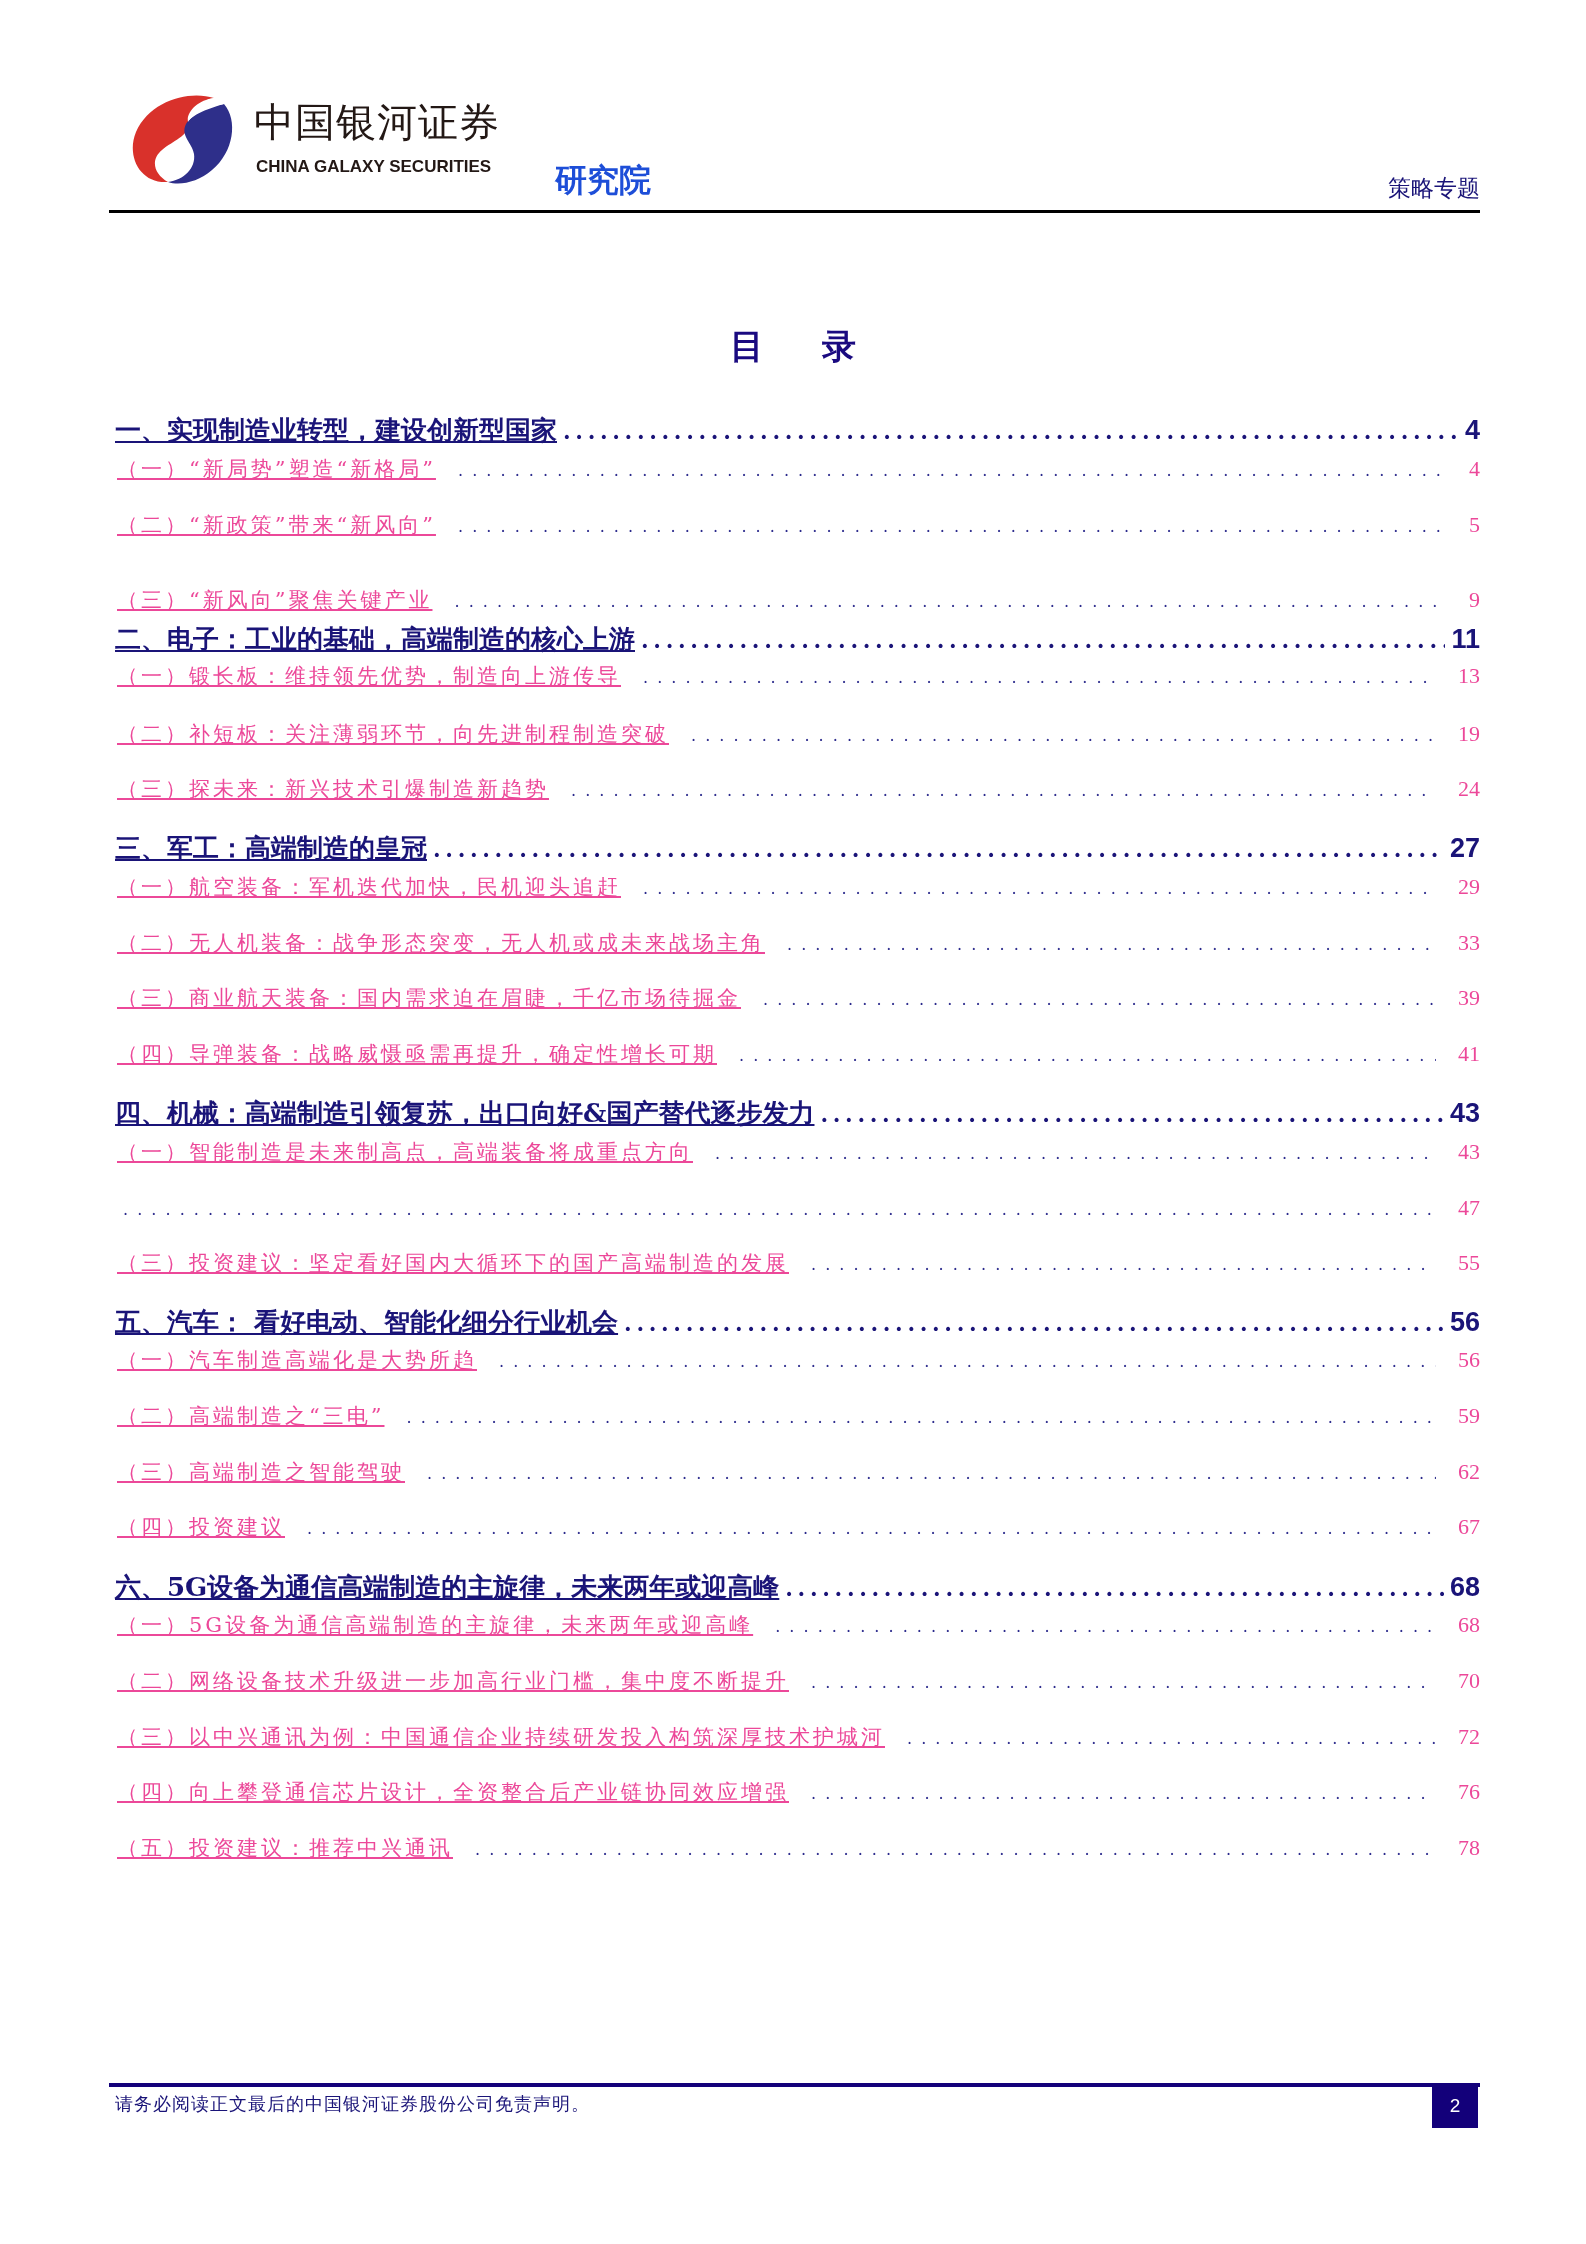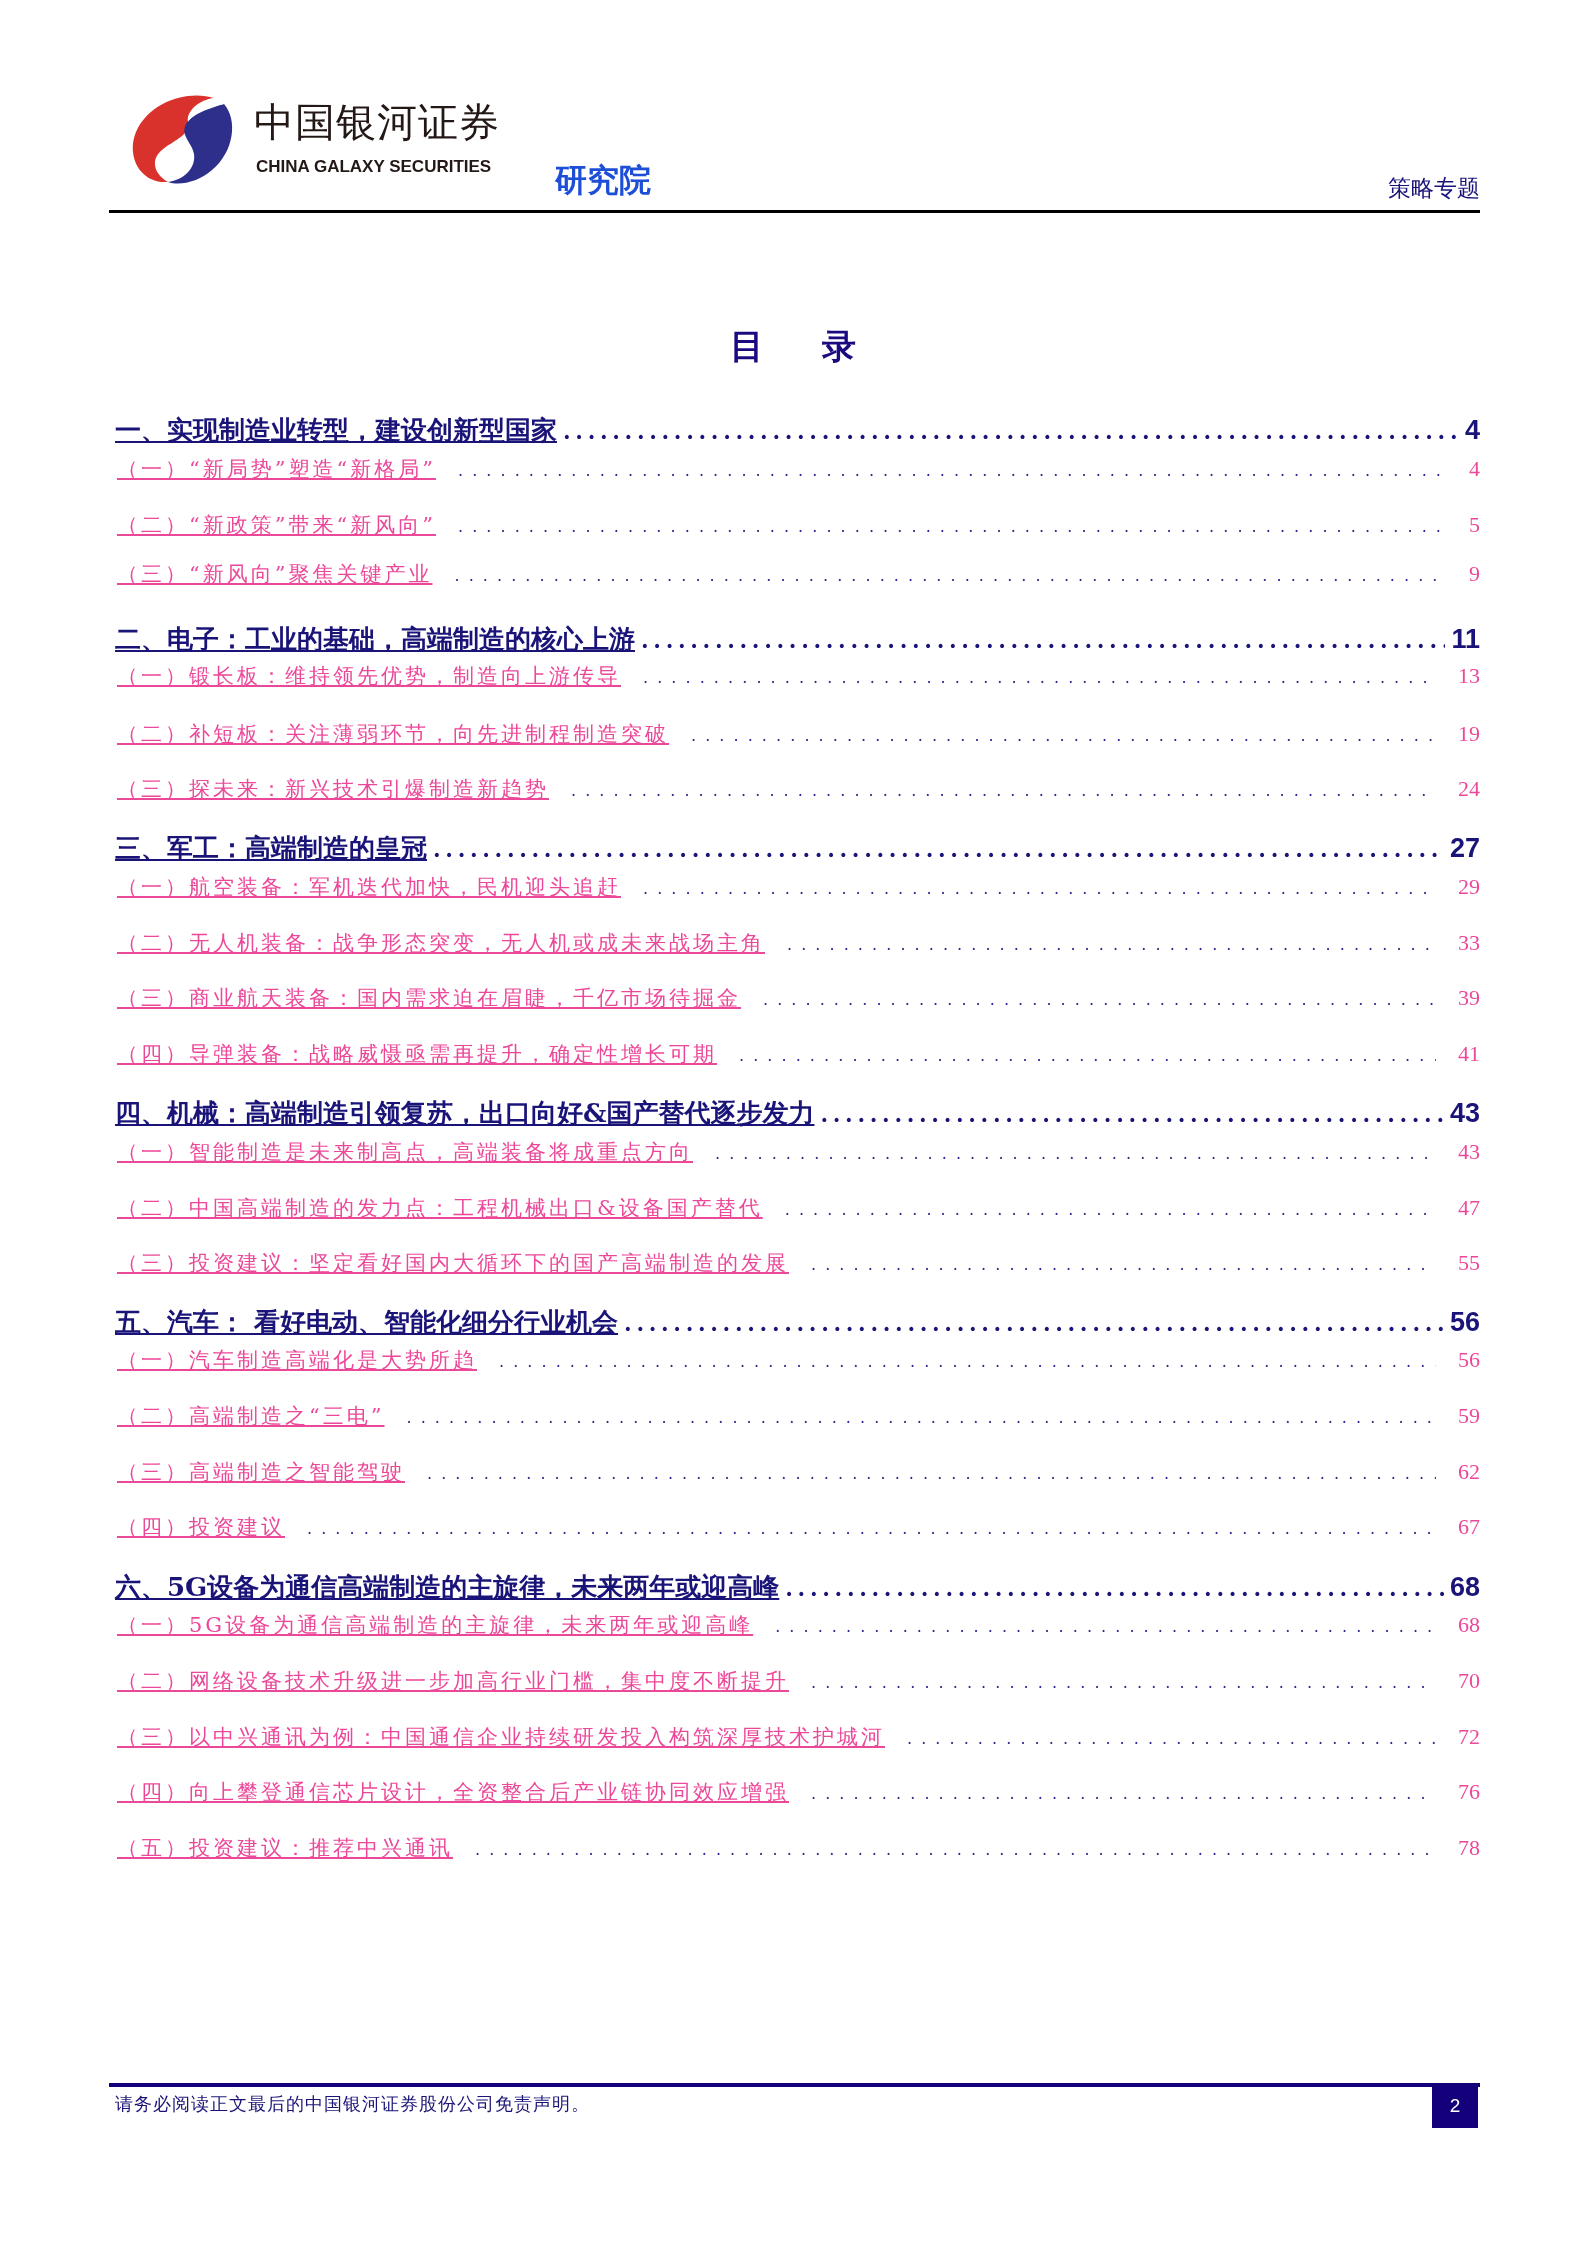--- a/index.html
+++ b/index.html
@@ -71,21 +71,21 @@
 <div class="toc-row lvl2" style="top:455px">
   <span class="label">（一）“新局势”塑造“新格局”</span>
   <span class="leader"></span>
   <span class="page">4</span>
 </div>
 <div class="toc-row lvl2" style="top:511px">
   <span class="label">（二）“新政策”带来“新风向”</span>
   <span class="leader"></span>
   <span class="page">5</span>
 </div>
-<div class="toc-row lvl2" style="top:560px">
+<div class="toc-row lvl2" style="top:586px">
   <span class="label">（三）“新风向”聚焦关键产业</span>
   <span class="leader"></span>
   <span class="page">9</span>
 </div>
 
 <div class="toc-row lvl1" style="top:623px">
   <span class="label">二、电子：工业的基础，高端制造的核心上游</span>
   <span class="leader"></span>
   <span class="page">11</span>
 </div>
@@ -135,21 +135,20 @@
   <span class="label">四、机械：高端制造引领复苏，出口向好&amp;国产替代逐步发力</span>
   <span class="leader"></span>
   <span class="page">43</span>
 </div>
 <div class="toc-row lvl2" style="top:1138px">
   <span class="label">（一）智能制造是未来制高点，高端装备将成重点方向</span>
   <span class="leader"></span>
   <span class="page">43</span>
 </div>
 <div class="toc-row lvl2" style="top:1194px">
-  <span class="label">（二）中国高端制造的发力点：工程机械出口&amp;设备国产替代</span>
   <span class="leader"></span>
   <span class="page">47</span>
 </div>
 <div class="toc-row lvl2" style="top:1249px">
   <span class="label">（三）投资建议：坚定看好国内大循环下的国产高端制造的发展</span>
   <span class="leader"></span>
   <span class="page">55</span>
 </div>
 
 <div class="toc-row lvl1" style="top:1306px">

